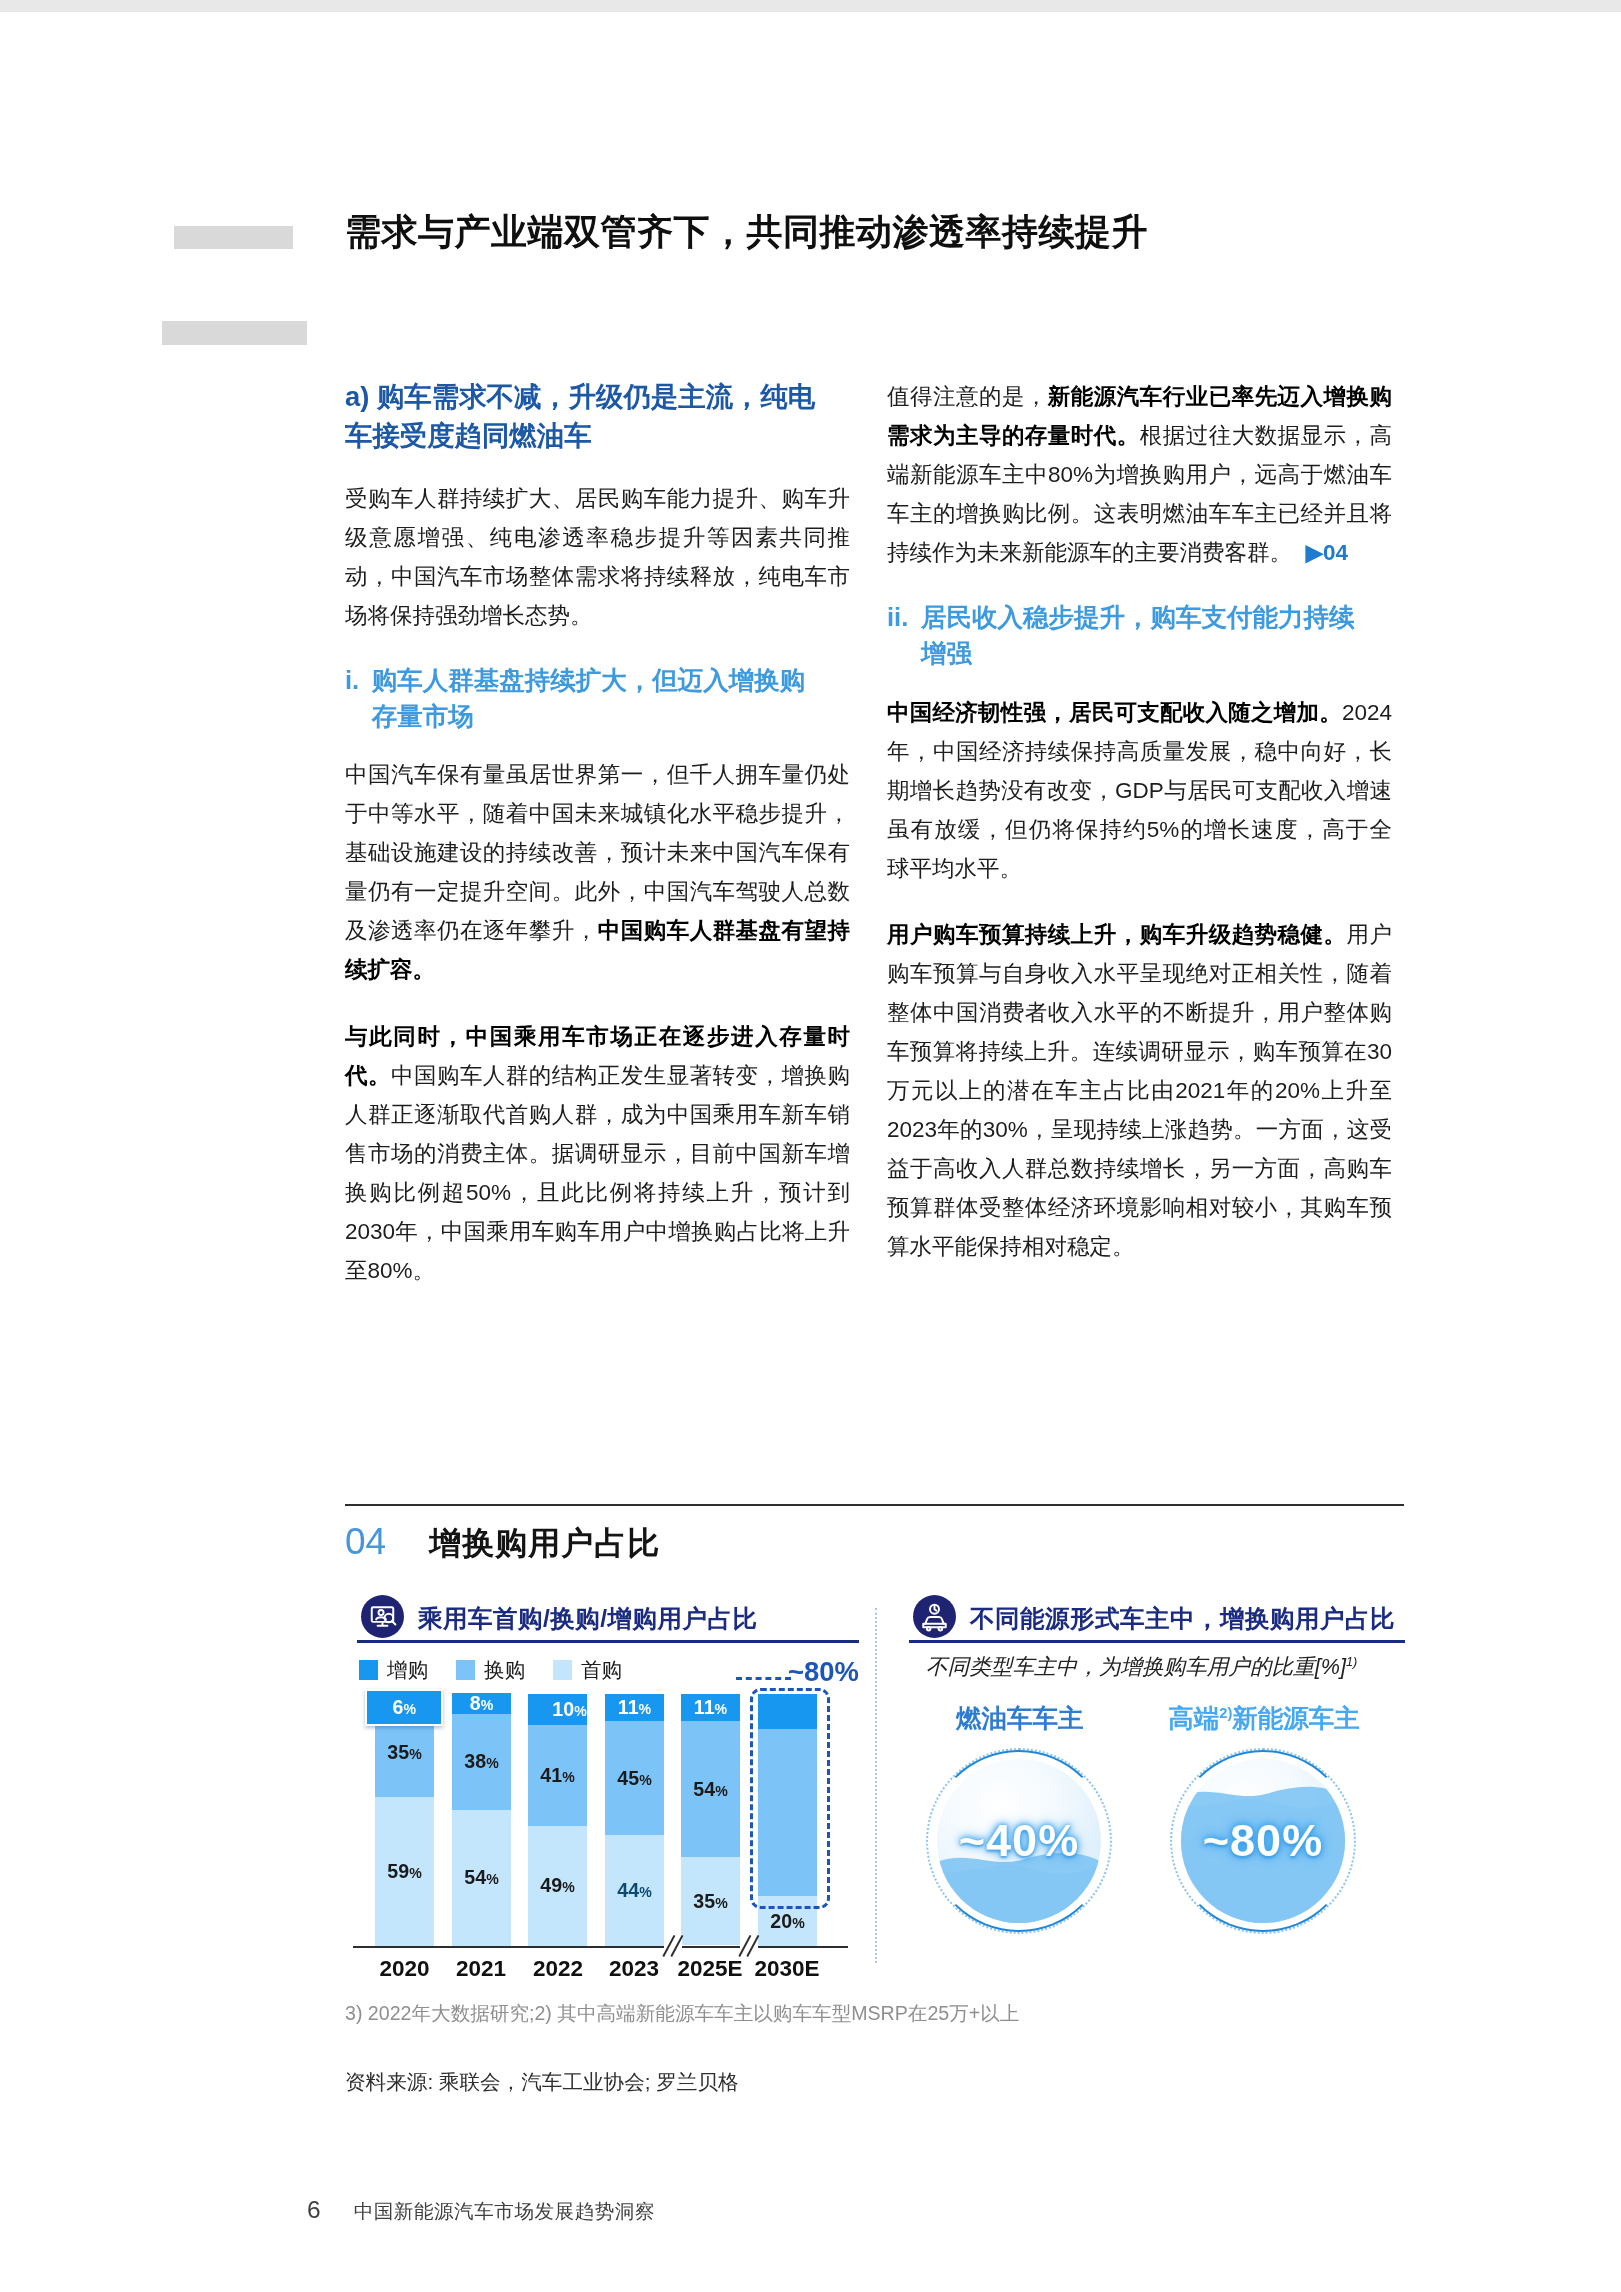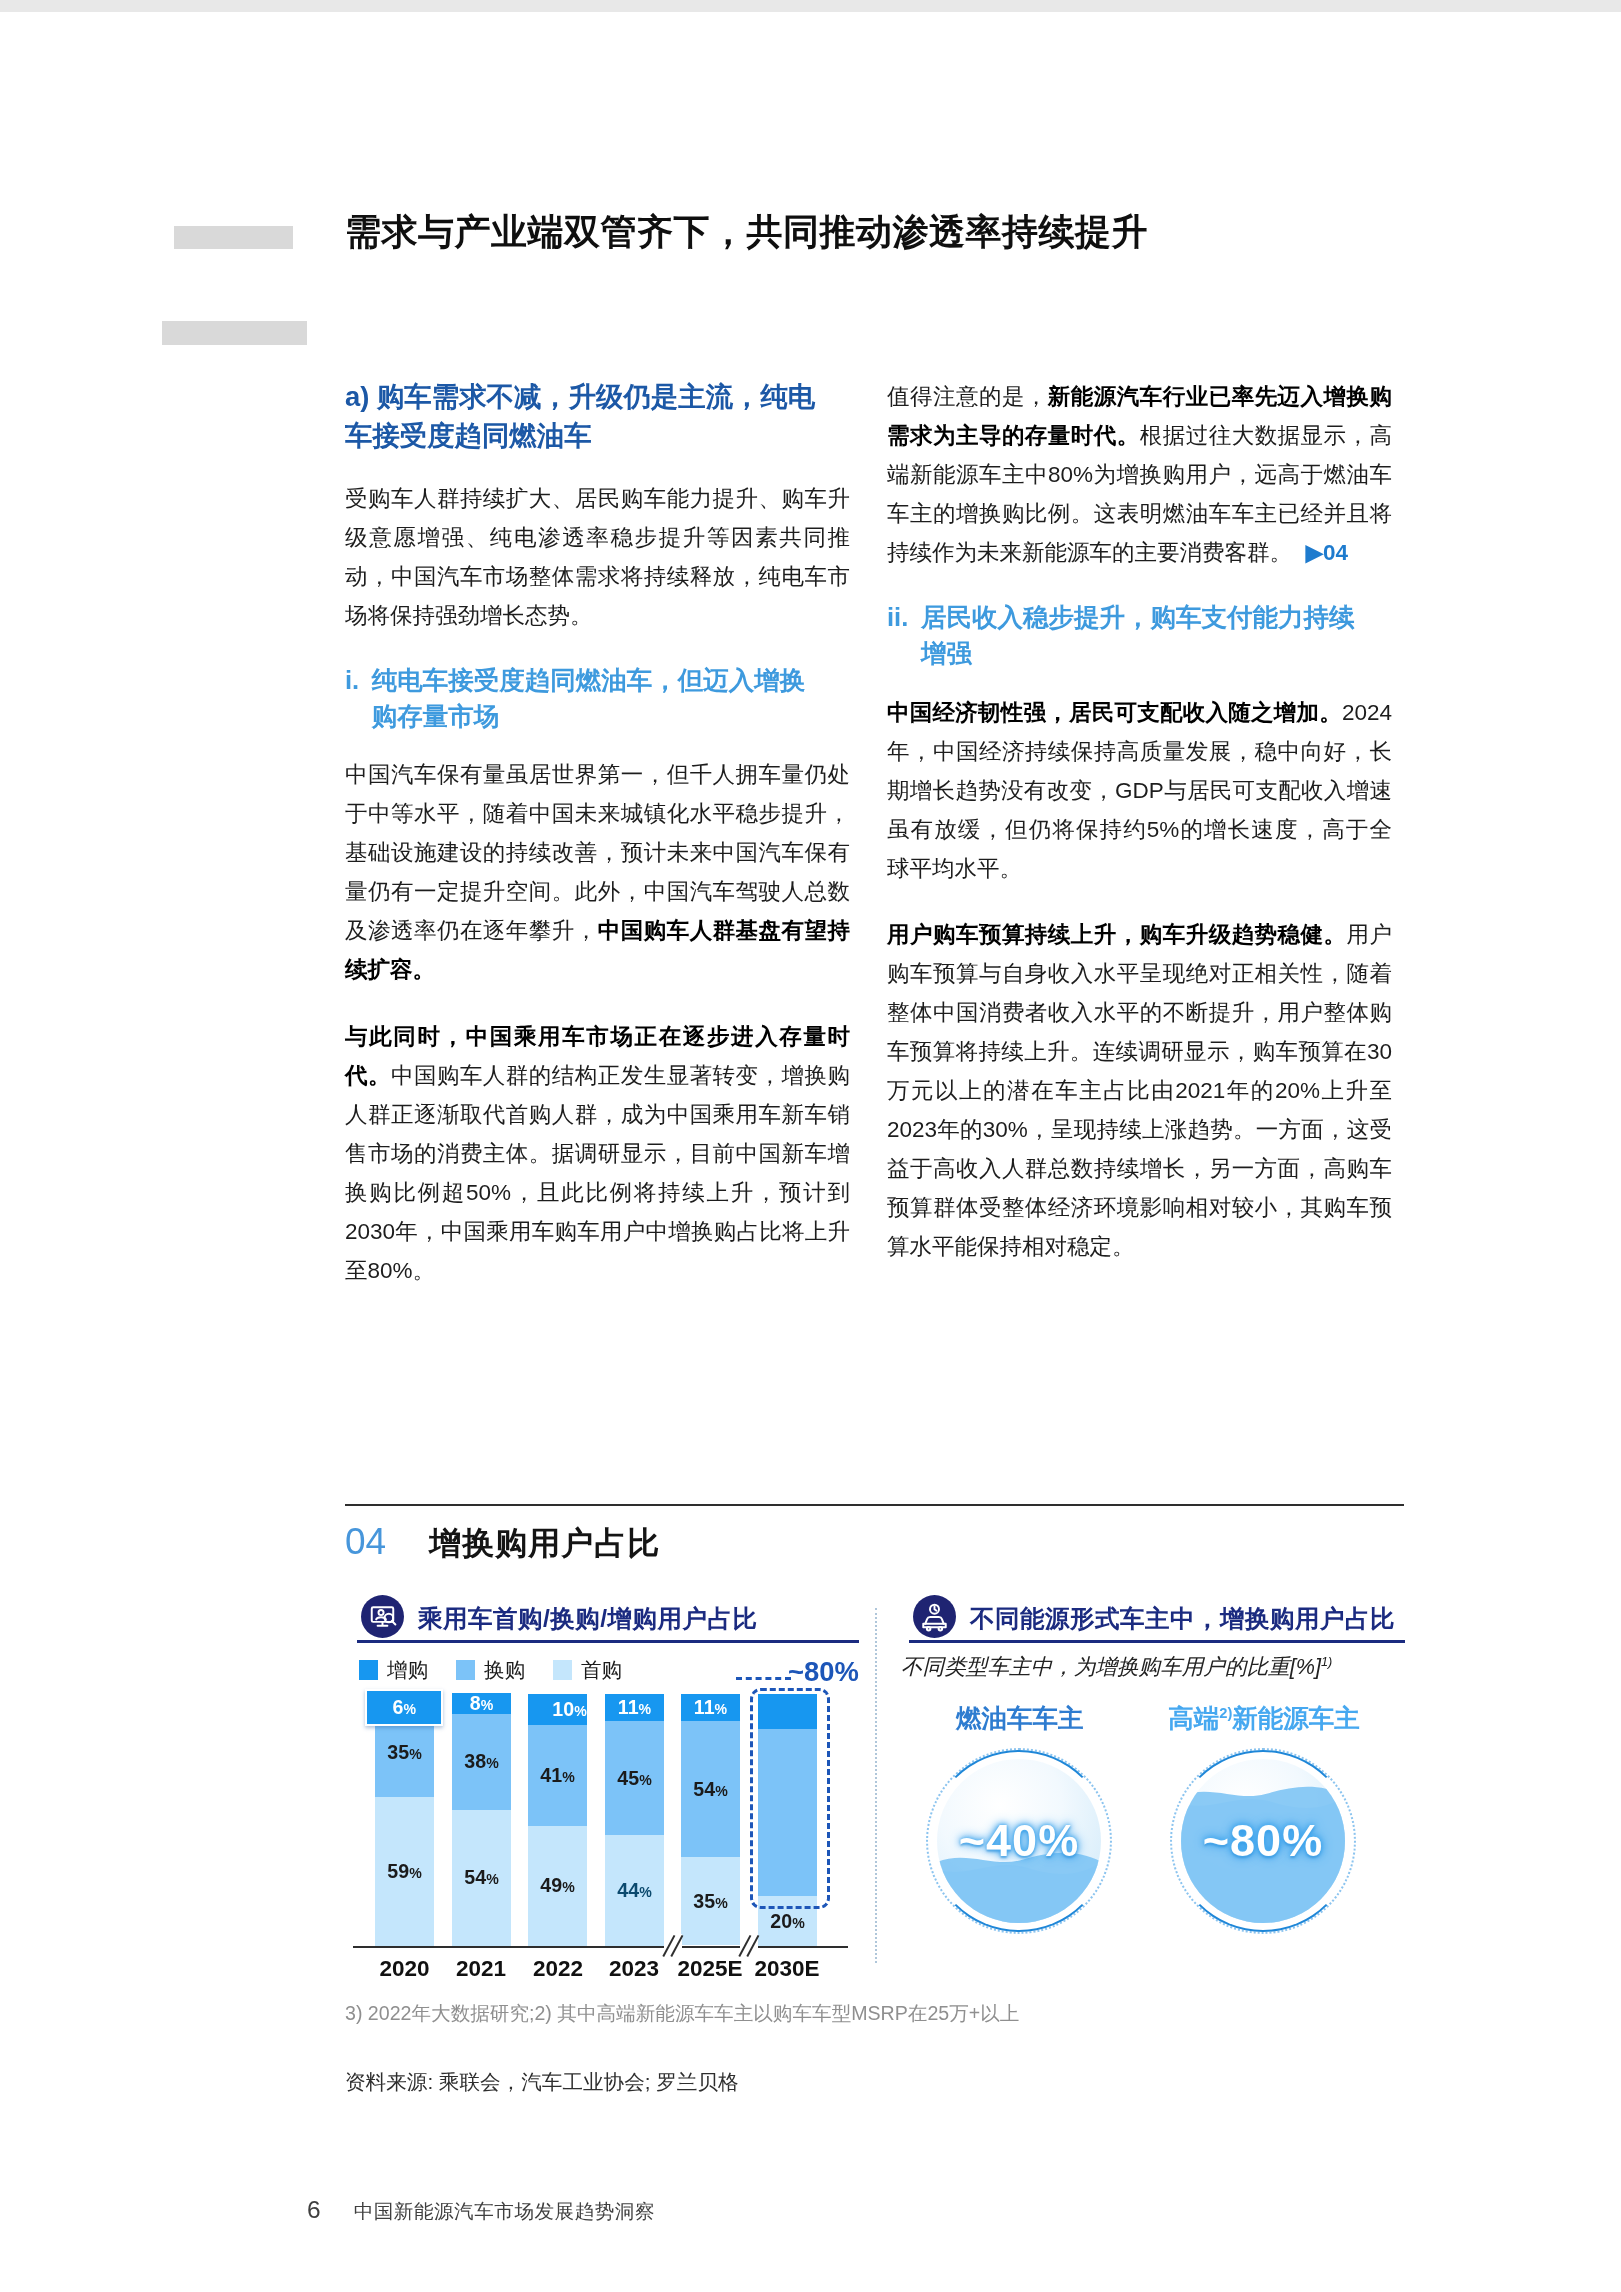--- a/index.html
+++ b/index.html
@@ -51,21 +51,21 @@
   .seg .lbl{font-weight:700;font-size:19.6px;white-space:nowrap;}
   .seg .lbl .pct{font-size:.72em;}
   .badge{position:absolute;left:-9.8px;top:-4.9px;width:74px;height:33px;background:#1797f0;
          border:2.9px solid #fff;box-shadow:0 2px 3.9px rgba(30,80,150,.35);display:flex;align-items:center;justify-content:center;
          color:#fff;font-weight:800;font-size:20.6px;z-index:4;}
   .x-label{position:absolute;top:361px;width:82px;text-align:center;font-size:22.5px;font-weight:600;color:#111;}
   .anno-box{position:absolute;left:405px;top:93px;width:74px;height:215px;border:3.9px dashed #1d56b8;border-radius:10.8px;z-index:5;}
   .anno-dash{position:absolute;left:391px;top:82px;width:55px;border-top:3.9px dashed #1d56b8;z-index:5;}
   .anno-label{position:absolute;left:443px;top:61px;font-size:27.4px;font-weight:800;color:#1d56b8;z-index:5;}
 
-  .panel-subtitle{position:absolute;left:4px;top:57px;font-size:21.6px;font-style:italic;color:#222;}
+  .panel-subtitle{position:absolute;left:29px;top:57px;font-size:21.6px;font-style:italic;color:#222;}
   .panel-subtitle sup{font-size:12.7px;}
   .gauge-label{position:absolute;top:106px;width:216px;text-align:center;font-size:25.5px;font-weight:800;}
   .gauge-label sup{font-size:14.7px;}
   .gauge{position:absolute;width:186px;height:186px;top:153px;}
   .gauge .ring{position:absolute;inset:0;border:2px dotted #8cc4ef;border-radius:50%;}
   .gauge .arc{position:absolute;inset:2px;border:2.9px solid transparent;border-radius:50%;}
   .gauge .arc.t{border-top-color:#1f87d8;}
   .gauge .arc.b{border-bottom-color:#1f87d8;}
   .gauge .bowl{position:absolute;inset:10.8px;border-radius:50%;overflow:hidden;
         background:radial-gradient(circle at 38% 28%, #ffffff 0%, #f2f9fe 40%, #dceffb 72%, #c8e5f8 100%);}
@@ -89,21 +89,21 @@
   <div class="deco-bar b2"></div>
 
   <h1 class="page-title">需求与产业端双管齐下，共同推动渗透率持续提升</h1>
 
   <div class="cols">
     <div class="col">
       <h2 class="h-a">a) 购车需求不减，升级仍是主流，纯电车接受度趋同燃油车</h2>
       <p><span>受购车人群持续扩大、居民购车能力提升、购车升级意愿增强、纯电渗透率稳步提升等因素共同推动，中国汽车市场整体需求将持续释放，纯电车市场将保持强劲增长态势。</span></p>
       <h3 class="h-sec">
         <span class="num">i.</span>
-        <span class="txt">纯电车接受度趋同燃油车，但迈入增换购存量市场</span>
+        <span class="txt">购车人群基盘持续扩大，但迈入增换购存量市场</span>
       </h3>
       <p><span>中国汽车保有量虽居世界第一，但千人拥车量仍处于中等水平，随着中国未来城镇化水平稳步提升，基础设施建设的持续改善，预计未来中国汽车保有量仍有一定提升空间。此外，中国汽车驾驶人总数及渗透率仍在逐年攀升，</span><b>中国购车人群基盘有望持续扩容。</b></p>
       <p><b>与此同时，中国乘用车市场正在逐步进入存量时代。</b><span>中国购车人群的结构正发生显著转变，增换购人群正逐渐取代首购人群，成为中国乘用车新车销售市场的消费主体。据调研显示，目前中国新车增换购比例超50%，且此比例将持续上升，预计到2030年，中国乘用车购车用户中增换购占比将上升至80%。</span></p>
     </div>
     <div class="col">
       <p><span>值得注意的是，</span><b>新能源汽车行业已率先迈入增换购需求为主导的存量时代。</b><span>根据过往大数据显示，高端新能源车主中80%为增换购用户，远高于燃油车车主的增换购比例。这表明燃油车车主已经并且将持续作为未来新能源车的主要消费客群。</span><span class="ref-link">▶04</span></p>
       <h3 class="h-sec">
         <span class="num">ii.</span>
         <span class="txt">居民收入稳步提升，购车支付能力持续增强</span>
       </h3>

